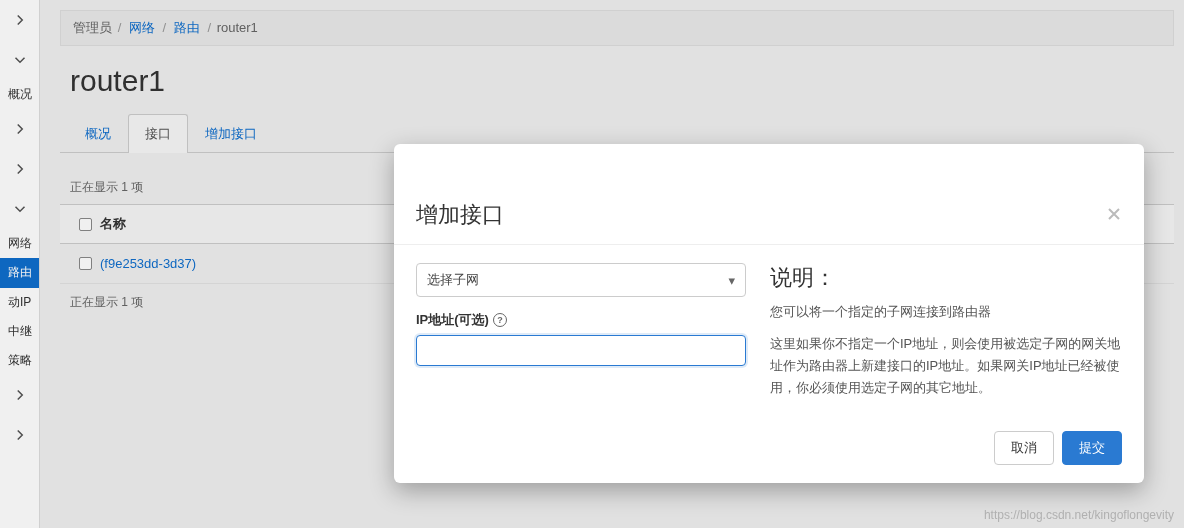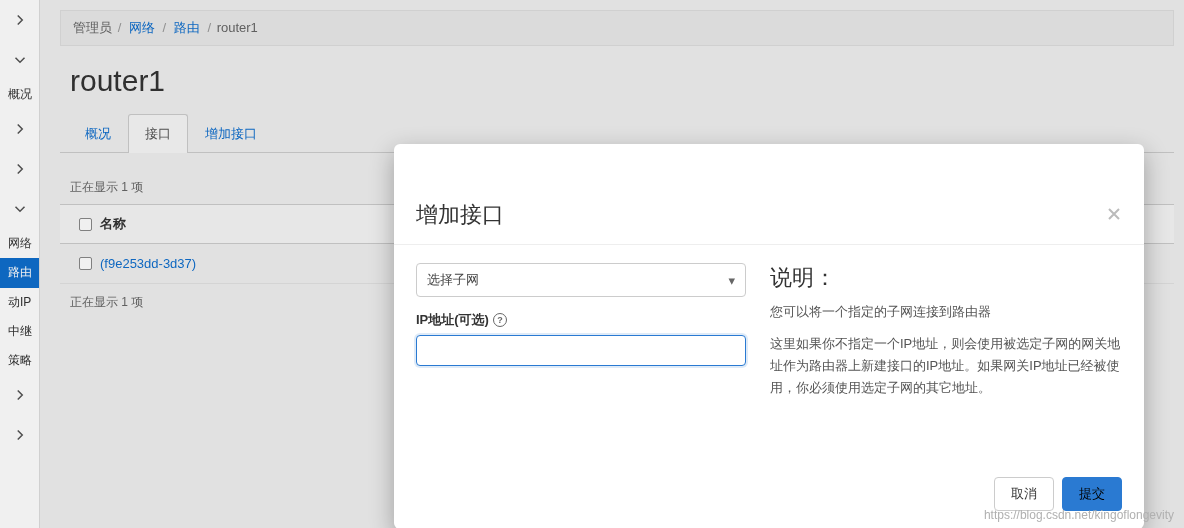--- a/index.html
+++ b/index.html
@@ -238,26 +238,25 @@
       padding: 10px 22px 18px 22px;
     }
     .btn {
       border: 1px solid #ccc;
       background: #fff;
       color: #333;
       padding: 7px 16px;
       font-size: 13px;
       border-radius: 4px;
       cursor: pointer;
-      margin-top: 46px;
     }
     .btn-primary {
       background: #2a7ad2;
       border-color: #2a7ad2;
-      color: #000000;
+      color: #ffffff;
     }
     .watermark {
       position: absolute;
       bottom: 6px;
       right: 10px;
       font-size: 12px;
       color: #b0b0b0;
       z-index: 20;
     }
   </style>

